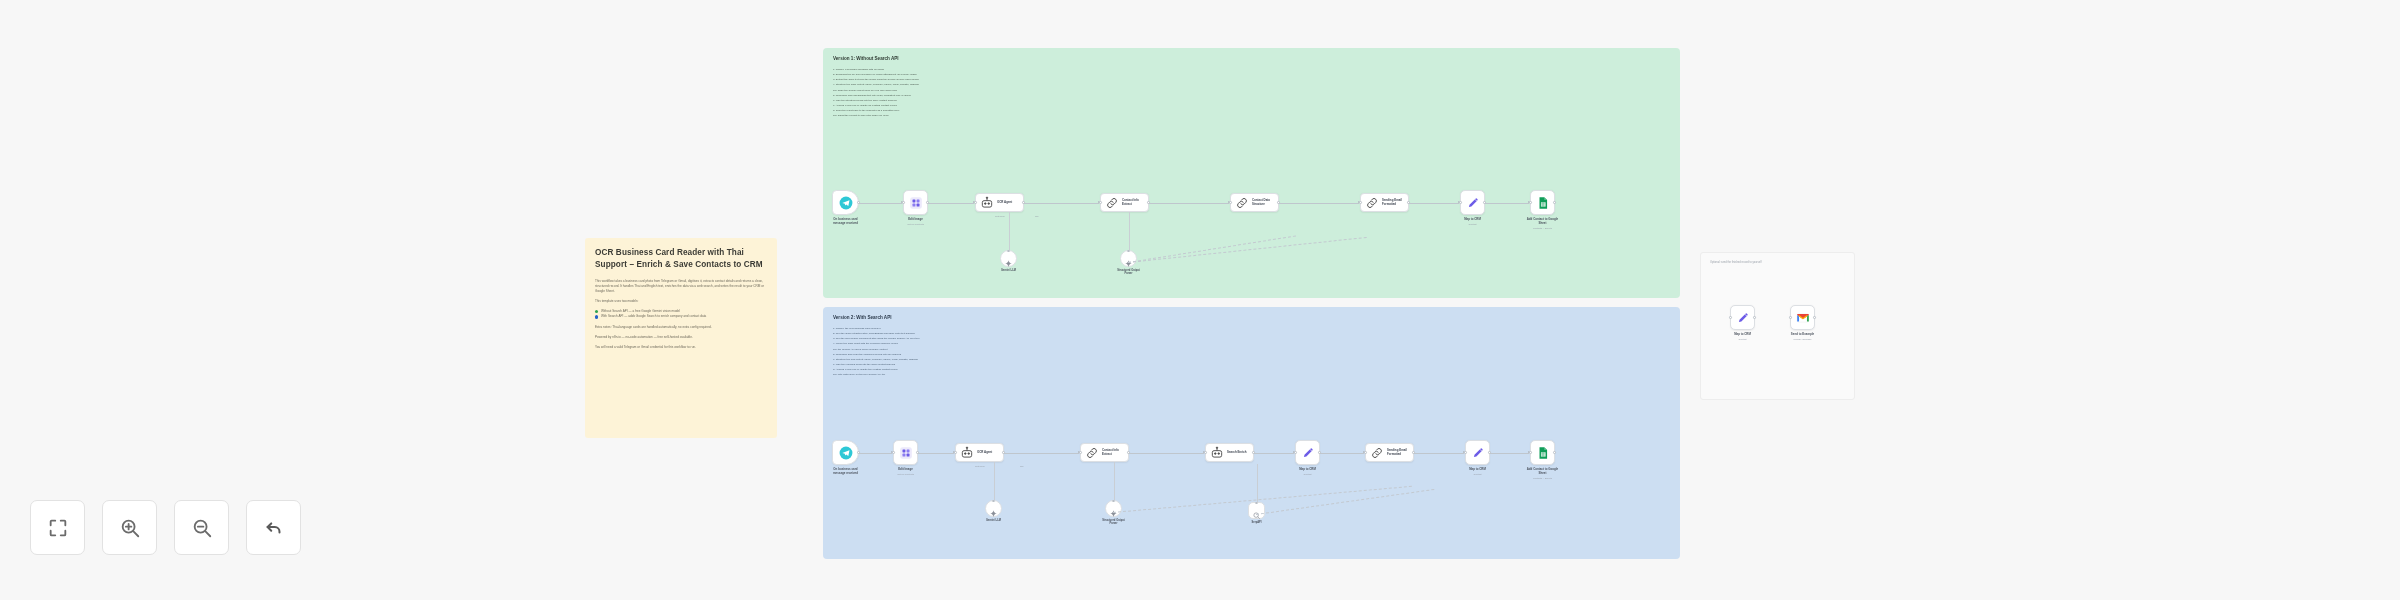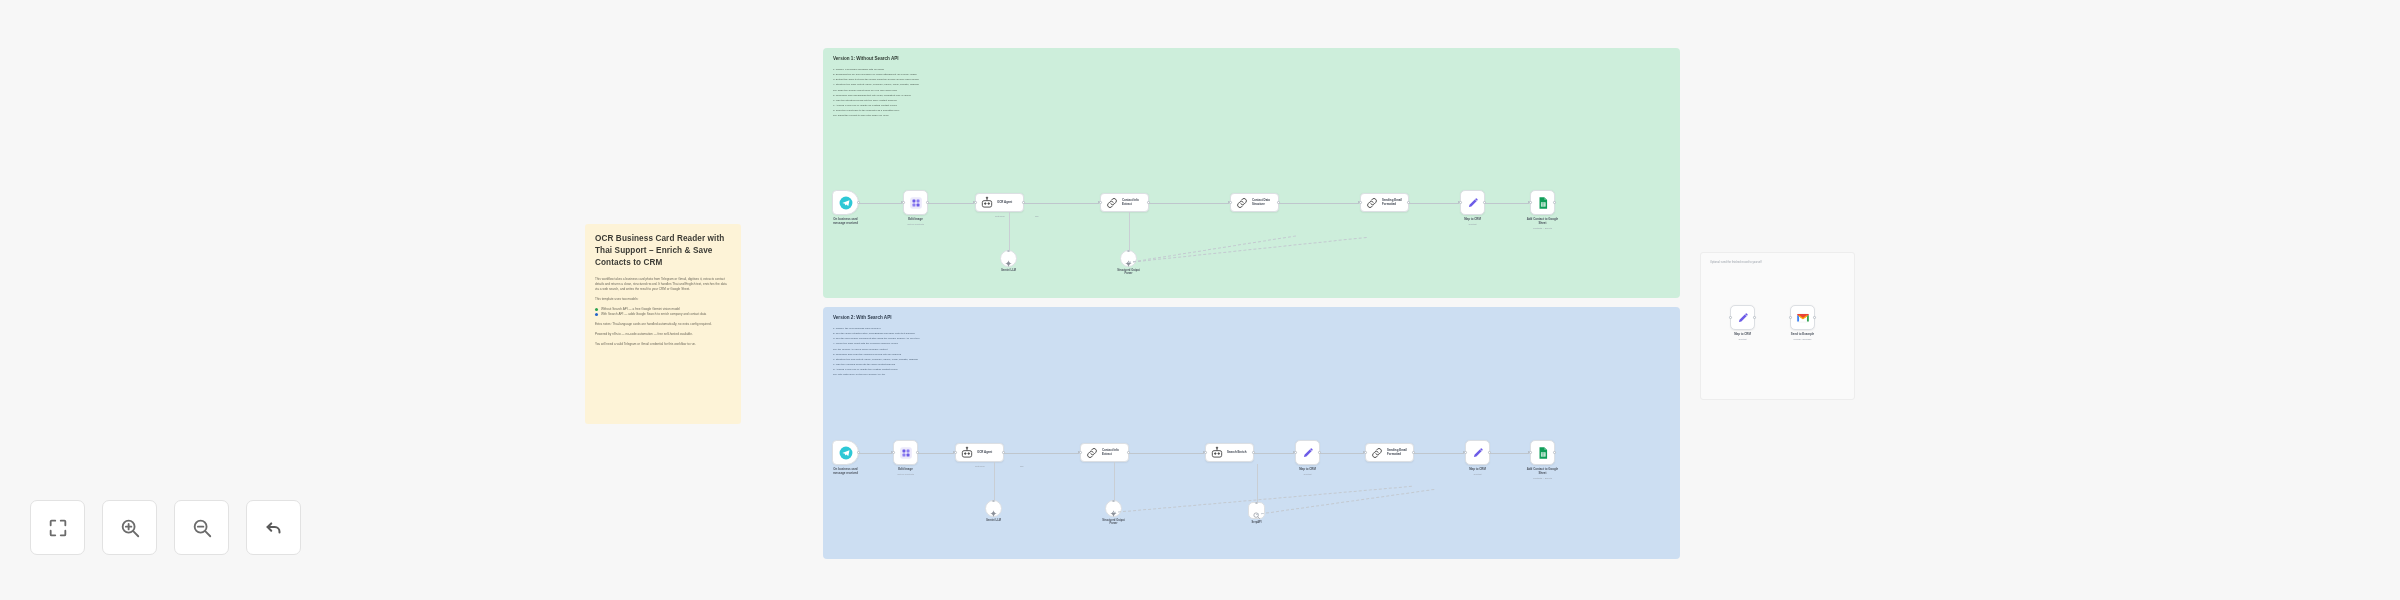--- a/index.html
+++ b/index.html
@@ -6,21 +6,21 @@
   html,body { width:2400px; height:600px; overflow:hidden; }
   body {
     background:#f7f7f7;
     font-family:"Liberation Sans", sans-serif;
     position:relative;
   }
   #canvas { position:absolute; inset:0; }
 
   
   .sticky {
-    position:absolute; left:585px; top:224px; width:156px; height:200px;
+    position:absolute; left:585px; top:238px; width:192px; height:200px;
     background:#fdf3d7; border-radius:3px;
     padding:9px 10px 8px 10px;
     overflow:hidden;
   }
   .sticky h2 {
     font-size:8.2px; line-height:1.45; font-weight:700; color:#3b3b35;
     margin-bottom:8px; letter-spacing:.1px;
   }
   .sticky p { font-size:3.1px; line-height:1.62; color:#6e6a5c; margin-bottom:5px; }
   .sticky .tiny { font-size:3.1px; line-height:1.62; color:#6e6a5c; }

